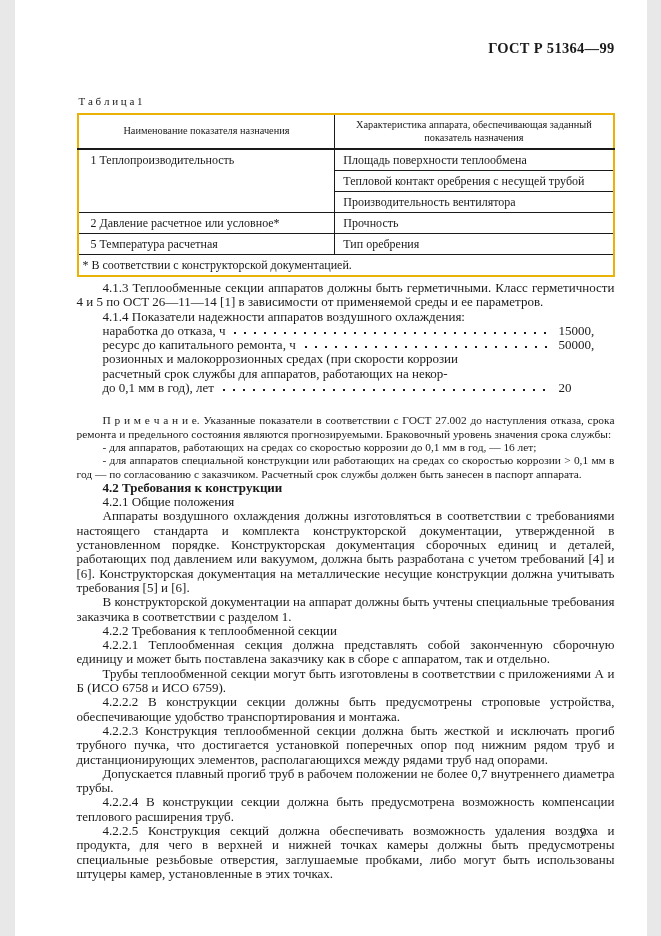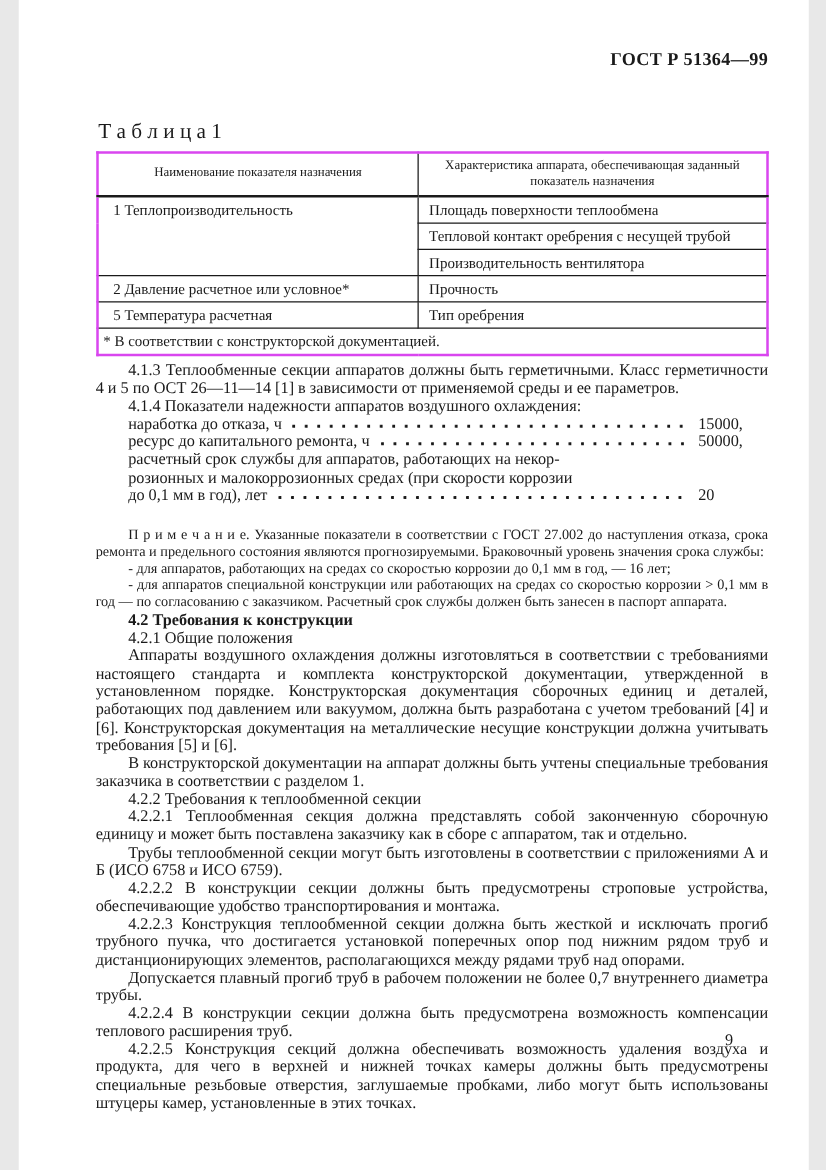--- a/index.html
+++ b/index.html
@@ -2,22 +2,22 @@
 <html lang="ru"><head>
 <meta charset="utf-8">
 <style>
   html,body{margin:0;padding:0;background:#e8e8e8;}
   .page{
     position:relative;width:632px;height:936px;margin:0 auto;background:#ffffff;
     font-family:"Liberation Serif","DejaVu Serif",serif;color:#1a1a1a;overflow:hidden;
   }
   .content{position:absolute;left:62px;top:40px;width:538px;}
   .doc-header{text-align:right;font-weight:bold;font-size:14.5px;margin:0 0 38px 0;letter-spacing:.3px;}
-  .table-label{font-size:17px;margin:0 0 6px 2px;}
-  table.gost{width:100%;border-collapse:collapse;border:2px solid #d946ef;font-size:12px;}
+  .table-label{font-size:11px;margin:0 0 6px 2px;}
+  table.gost{width:100%;border-collapse:collapse;border:2px solid #eab308;font-size:12px;}
   table.gost th{
     font-weight:normal;font-size:10.3px;text-align:center;vertical-align:middle;
     border:1px solid #1a1a1a;border-bottom:2px solid #1a1a1a;padding:4px 10px;line-height:12.5px;
   }
   table.gost td{border:1px solid #1a1a1a;padding:2px 8px;height:16px;line-height:14px;vertical-align:middle;}
   table.gost td.name{padding-left:12px;}
   table.gost td.span-top{vertical-align:top;padding-top:3px;}
   table.gost td.footnote{padding-left:4px;}
   .body-text{font-size:13px;line-height:14.3px;}
   p.para{margin:0;text-align:justify;text-indent:26px;}
@@ -85,22 +85,22 @@
       <div class="rel-line">
         <span>наработка до отказа, ч</span>
         <span class="leader"></span>
         <span class="dot-value">15000,</span>
       </div>
       <div class="rel-line">
         <span>ресурс до капитального ремонта, ч</span>
         <span class="leader"></span>
         <span class="dot-value">50000,</span>
       </div>
+      <div class="rel-plain">розионных и малокоррозионных средах (при скорости коррозии</div>
       <div class="rel-plain">расчетный срок службы для аппаратов, работающих на некор-</div>
-      <div class="rel-plain">розионных и малокоррозионных средах (при скорости коррозии</div>
       <div class="rel-line">
         <span>до 0,1 мм в год), лет</span>
         <span class="leader"></span>
         <span class="dot-value">20</span>
       </div>
 
       <div class="note">
         <p><span>П р и м е ч а н и е.</span> <span>Указанные показатели в соответствии с ГОСТ 27.002 до наступления отказа, срока ремонта и предельного состояния являются прогнозируемыми. Браковочный уровень значения срока службы:</span></p>
         <p>- для аппаратов, работающих на средах со скоростью коррозии до 0,1 мм в год, — 16 лет;</p>
         <p>- для аппаратов специальной конструкции или работающих на средах со скоростью коррозии &gt; 0,1 мм в год — по согласованию с заказчиком. Расчетный срок службы должен быть занесен в паспорт аппарата.</p>

